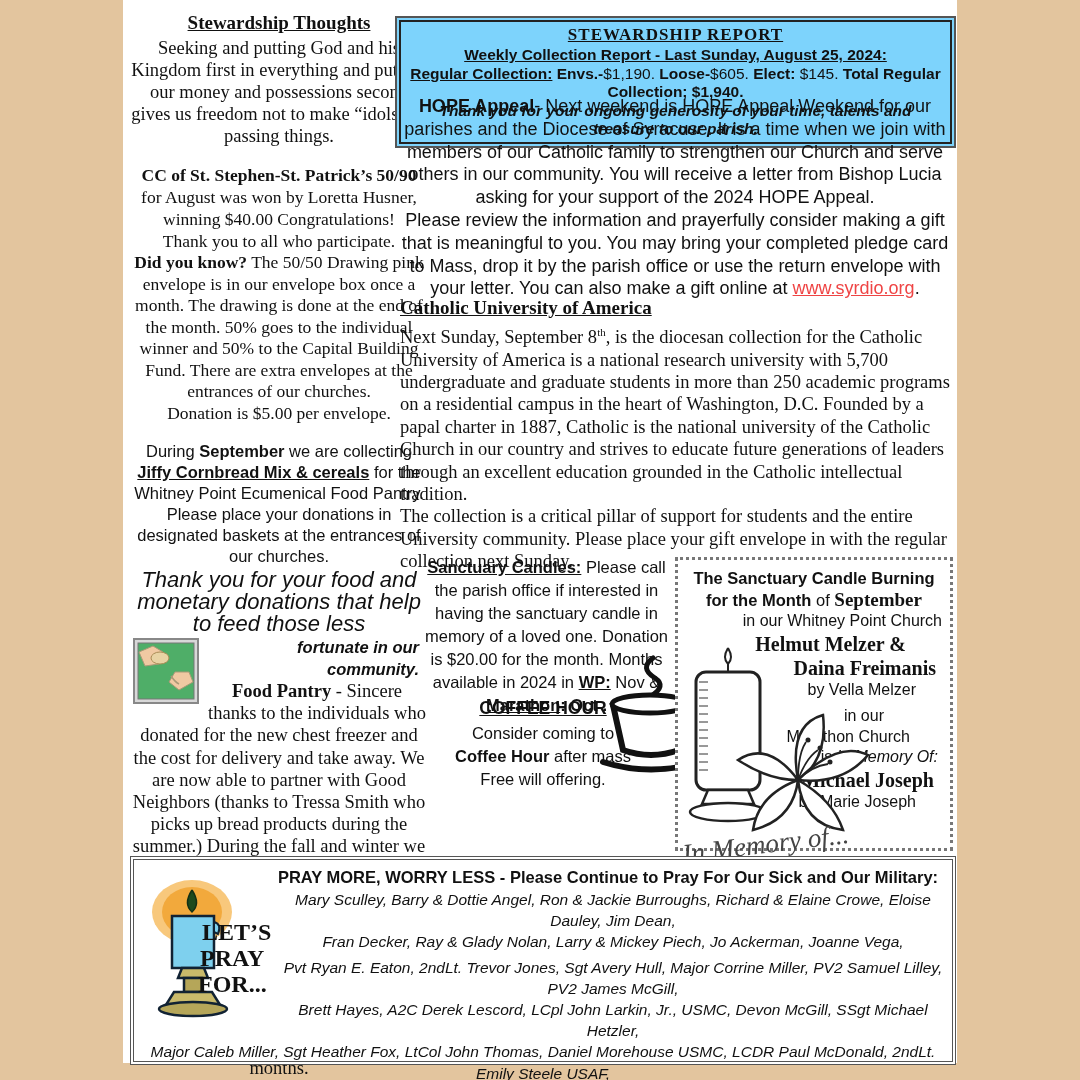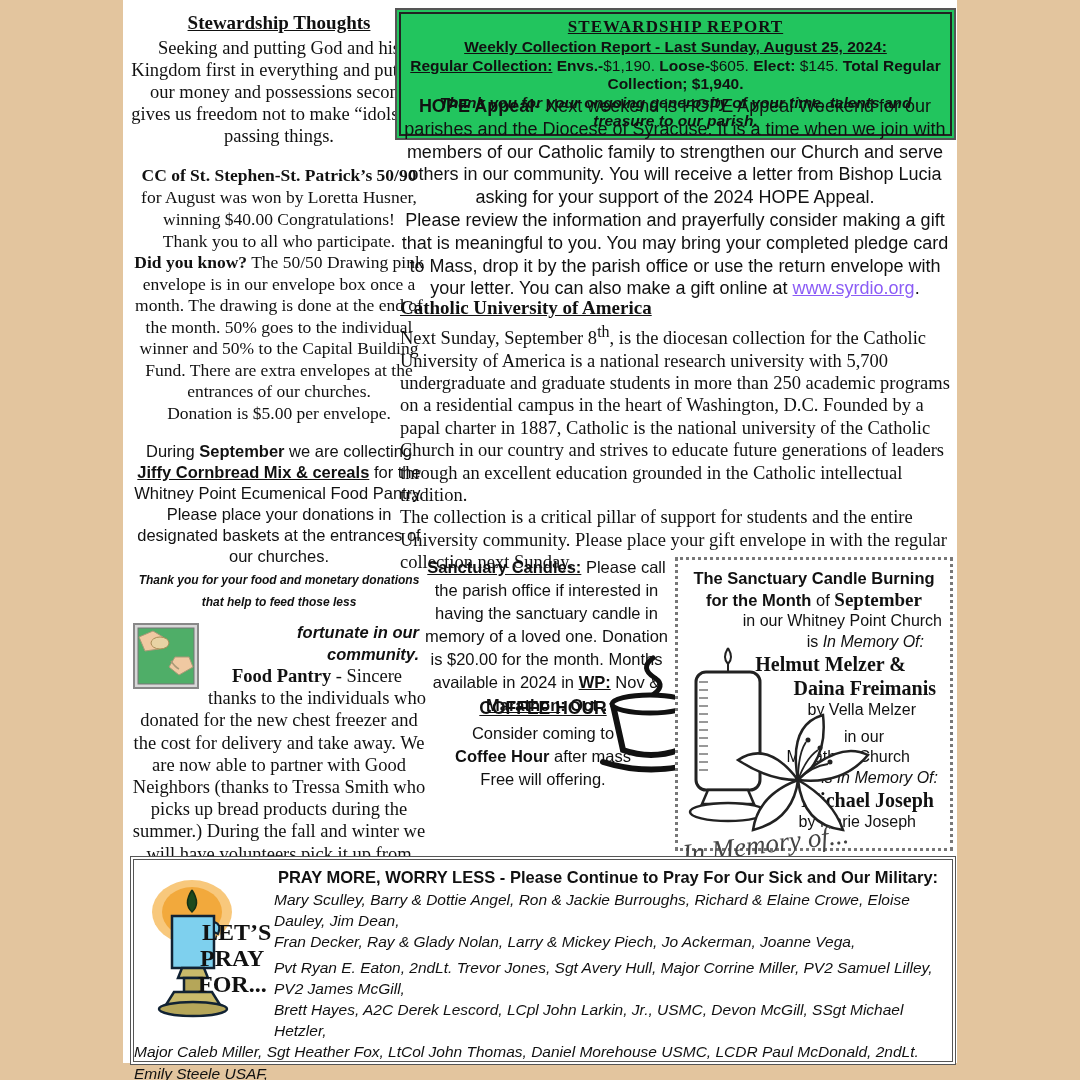--- a/index.html
+++ b/index.html
@@ -11,41 +11,41 @@
   .b{font-weight:bold;} .i{font-style:italic;} .u{text-decoration:underline;}
 
   
   .left-col{position:absolute;left:8px;top:12px;width:296px;text-align:center;}
   .st-title{font-size:19px;margin:0 0 3px 0;}
   .st-body{font-size:18.5px;line-height:22px;margin:0 0 17px 0;}
   .cc-para{font-size:17.5px;line-height:22px;margin:0;}
   .thanks-line{font-size:17.5px;line-height:22px;margin:0;}
   .dyk-para{font-size:17.5px;line-height:21.5px;margin:0;}
   .food-collect{font-size:16.5px;line-height:21px;margin:17px 0 0 0;}
-  .thanks-italic{font-size:12px;line-height:22px;font-weight:bold;font-style:italic;margin:2px 0 8px 0;}
+  .thanks-italic{font-size:22px;line-height:22px;font-weight:normal;font-style:italic;margin:2px 0 1px 0;}
   .fp-wrap{margin-top:0;}
   .fp-icon{float:left;width:66px;height:66px;margin:2px 8px 2px 2px;}
   .fp-third{font-size:16.5px;font-weight:bold;font-style:italic;line-height:22px;text-align:right;padding-right:8px;}
   .fp-para{font-size:18.5px;line-height:22.2px;margin:0;}
 
   
-  .report-outer{position:absolute;left:272px;top:8px;width:553px;border:2px solid #555;background:#22c55e;padding:2px;}
+  .report-outer{position:absolute;left:272px;top:16px;width:553px;border:2px solid #555;background:#7dd3fc;padding:2px;}
   .report-inner{border:2px solid #222;padding:3px 6px;text-align:center;}
   .report-title{font-size:17px;letter-spacing:1px;margin:0;}
   .report-sub{font-size:15.5px;margin:1px 0;}
   .report-line{font-size:15.5px;margin:1px 0;}
   .report-thanks{font-size:15.5px;margin:1px 0;}
 
   
   .hope{position:absolute;left:277px;top:95px;width:550px;font-size:18px;line-height:22.8px;text-align:center;}
-  .link{color:#8b5cf6;text-decoration:underline;cursor:pointer;}
+  .link{color:#ef4444;text-decoration:underline;cursor:pointer;}
   .cu{position:absolute;left:277px;top:297px;width:552px;text-align:left;}
   .cu-title{font-size:19px;margin:0 0 2px 0;}
   .cu-body{font-size:18.5px;line-height:22.4px;margin:0;}
-  sup{font-size:16px;}
+  sup{font-size:11px;}
 
   
   .sc-block{position:absolute;left:300px;top:556px;width:247px;font-size:16.5px;line-height:23px;text-align:center;}
   .ch-block{position:absolute;left:292px;top:697px;width:256px;font-size:16.5px;line-height:23px;text-align:center;}
   .ch-title{font-size:17.5px;margin:0 0 2px 0;}
   .ch-body{text-align:left;margin:0;}
   .coffee-svg{position:absolute;left:460px;top:650px;width:145px;height:130px;}
 
   
   .candle-box{position:absolute;left:552px;top:557px;width:272px;height:288px;border:3px dotted #777;background:#fff;}
@@ -54,21 +54,21 @@
   .cb-month{font-family:"Liberation Serif",serif;font-size:19px;font-weight:bold;}
   .cb-line{text-align:right;padding-right:8px;margin:0;}
   .cb-name{font-family:"Liberation Serif",serif;font-size:20px;font-weight:bold;line-height:24px;}
   .candle-svg{position:absolute;left:-10px;top:62px;width:215px;height:225px;}
   .memory-script{position:absolute;left:4px;bottom:2px;font-family:"Liberation Serif",serif;
                  font-style:italic;font-size:27px;color:#444;transform:rotate(-7deg);}
 
   
   .pray-box{position:absolute;left:7px;top:856px;width:818px;height:201px;border:4px double #555;background:#fff;}
   .pb-head{font-size:16.5px;text-align:center;margin:8px 0 2px 130px;}
-  .pb-line{font-size:15.5px;font-style:italic;line-height:21.2px;margin:0;}
+  .pb-line{font-size:15.5px;font-style:italic;line-height:21.2px;text-align:center;margin:0;}
   .pb-ind{margin-left:140px;}
   .pray-logo{position:absolute;left:10px;top:16px;width:140px;height:142px;}
   .logo-txt{position:absolute;font-family:"Liberation Serif",serif;font-weight:bold;color:#111;line-height:1;}
 </style>
 </head>
 <body>
 
 <div class="paper">
 
   <div class="left-col serif">
@@ -133,21 +133,20 @@
     <path d="M30 55 q40 -12 75 0 l-9 45 q-28 10 -56 0 Z" fill="#fff" stroke="#111" stroke-width="6"></path>
     <ellipse cx="67" cy="54" rx="38" ry="9" fill="#fff" stroke="#111" stroke-width="5"></ellipse>
     <path d="M104 62 q28 -8 24 12 q-4 18 -28 16" fill="none" stroke="#111" stroke-width="7"></path>
     <path d="M20 112 q50 16 105 -2" fill="none" stroke="#111" stroke-width="6" stroke-linecap="round"></path>
   </svg>
 
   <div class="candle-box">
     <div class="cb-inner sans">
       <div class="cb-head"><span class="b">The Sanctuary Candle Burning for the Month</span><span> of </span><span class="cb-month">September</span></div>
       <p class="cb-line">in our Whitney Point Church</p>
-      <p class="cb-line" style="padding-right:26px;"><span>is </span><span class="i">In Memory Of:</span></p>
       <p class="cb-line cb-name" style="padding-right:44px;">Helmut Melzer &amp;</p>
       <p class="cb-line cb-name" style="padding-right:14px;">Daina Freimanis</p>
       <p class="cb-line" style="padding-right:34px;">by Vella Melzer</p>
       <p class="cb-line" style="padding-right:66px;margin-top:6px;">in our</p>
       <p class="cb-line" style="padding-right:40px;">Marathon Church</p>
       <p class="cb-line" style="padding-right:12px;"><span>is </span><span class="i">In Memory Of:</span></p>
       <p class="cb-line cb-name" style="padding-right:16px;">Michael Joseph</p>
       <p class="cb-line" style="padding-right:34px;">by Marie Joseph</p>
 
       <svg class="candle-svg" viewBox="0 0 215 225">

